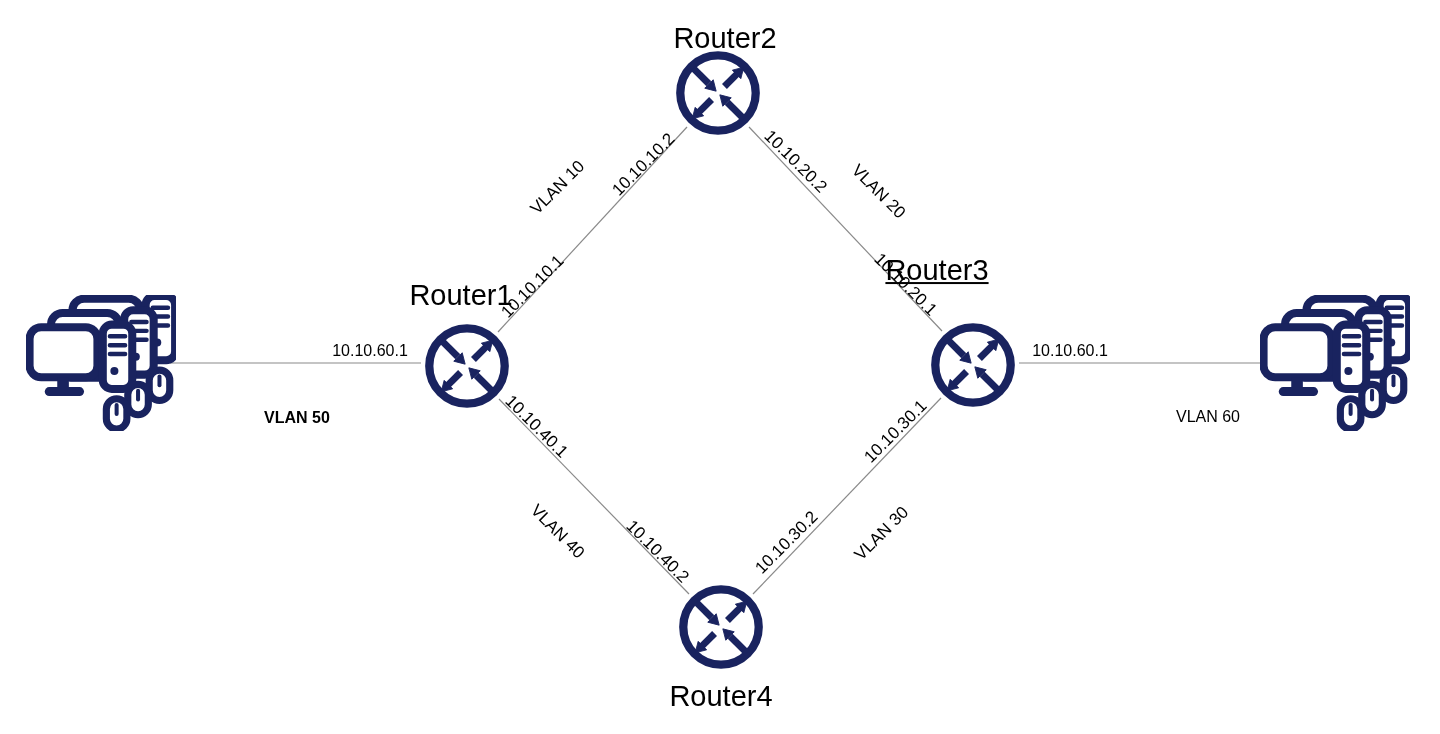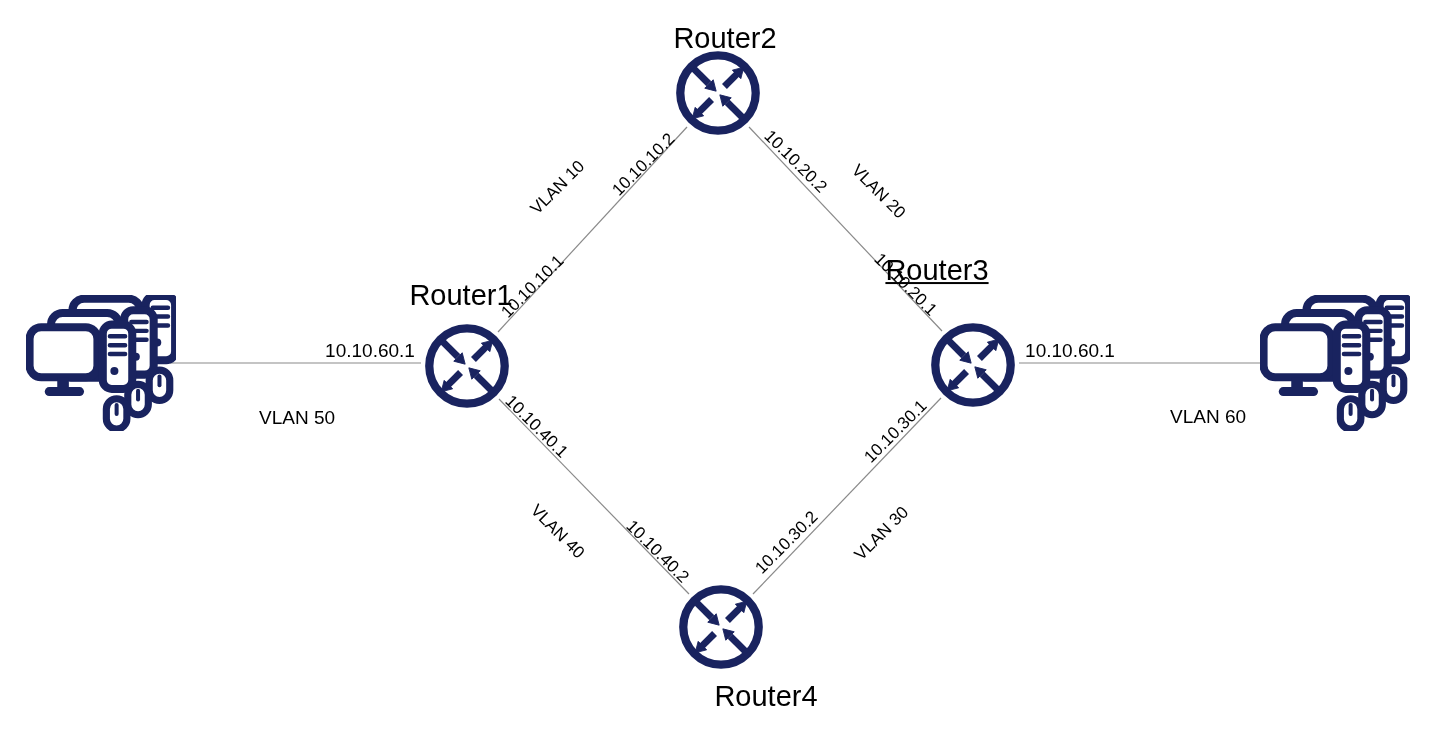--- a/index.html
+++ b/index.html
@@ -2,51 +2,51 @@
 <html><head>
 <meta charset="utf-8">
 <style>
   html,body{margin:0;padding:0;background:#ffffff;}
   body{font-family:"Liberation Sans",sans-serif;color:#000;}
   .canvas{position:relative;width:1440px;height:734px;background:#fff;overflow:hidden;}
   .wires{position:absolute;left:0;top:0;width:1440px;height:734px;}
   .node-icon{position:absolute;}
   .lbl{position:absolute;white-space:nowrap;transform:translate(-50%,-50%);
        font-size:17px;line-height:1.1;color:#000;}
-  .lbl.h{font-size:19px;}
+  .lbl.h{font-size:16px;}
   .lbl.name{font-size:29px;}
   .rot45{transform:translate(-50%,-50%) rotate(45deg);}
   .rotm45{transform:translate(-50%,-50%) rotate(-45deg);}
   
   #icon-router1{left:421px;top:320px;}
   #icon-router2{left:672px;top:47px;}
   #icon-router3{left:927px;top:319px;}
   #icon-router4{left:675px;top:581px;}
   
   #icon-lan-left{left:26px;top:295px;}
   #icon-lan-right{left:1260px;top:295px;}
   
   #lbl-router1{left:461px;top:272px;margin-top:24px;}
   #lbl-router2{left:725px;top:31px;margin-top:8px;}
   #lbl-router3{left:937px;top:271px;text-decoration:underline;}
-  #lbl-router4{left:721px;top:697px;margin-left:45px;}
+  #lbl-router4{left:721px;top:697px;}
   #lbl-ip-10-1{left:533px;top:287px;}
   #lbl-ip-10-2{left:644px;top:165px;}
   #lbl-vlan10{left:558px;top:188px;}
   #lbl-ip-20-2{left:795px;top:162px;}
   #lbl-vlan20{left:878px;top:192px;}
   #lbl-ip-20-1{left:905px;top:285px;}
   #lbl-ip-40-1{left:536px;top:427px;}
   #lbl-vlan40{left:557px;top:532px;}
   #lbl-ip-40-2{left:657px;top:552px;}
   #lbl-ip-30-2{left:787px;top:543px;}
   #lbl-vlan30{left:882px;top:534px;}
   #lbl-ip-30-1{left:896px;top:432px;}
   #lbl-ip-50{left:370px;top:351px;}
-  #lbl-vlan50{left:297px;top:418px;}
+  #lbl-vlan50{left:297px;top:418px;font-weight:bold;}
   #lbl-ip-60{left:1070px;top:351px;}
   #lbl-vlan60{left:1208px;top:417px;}
 </style>
 </head>
 <body>
 
 <div class="canvas">
 
   <svg width="0" height="0" style="position:absolute" aria-hidden="true">
     <defs>

